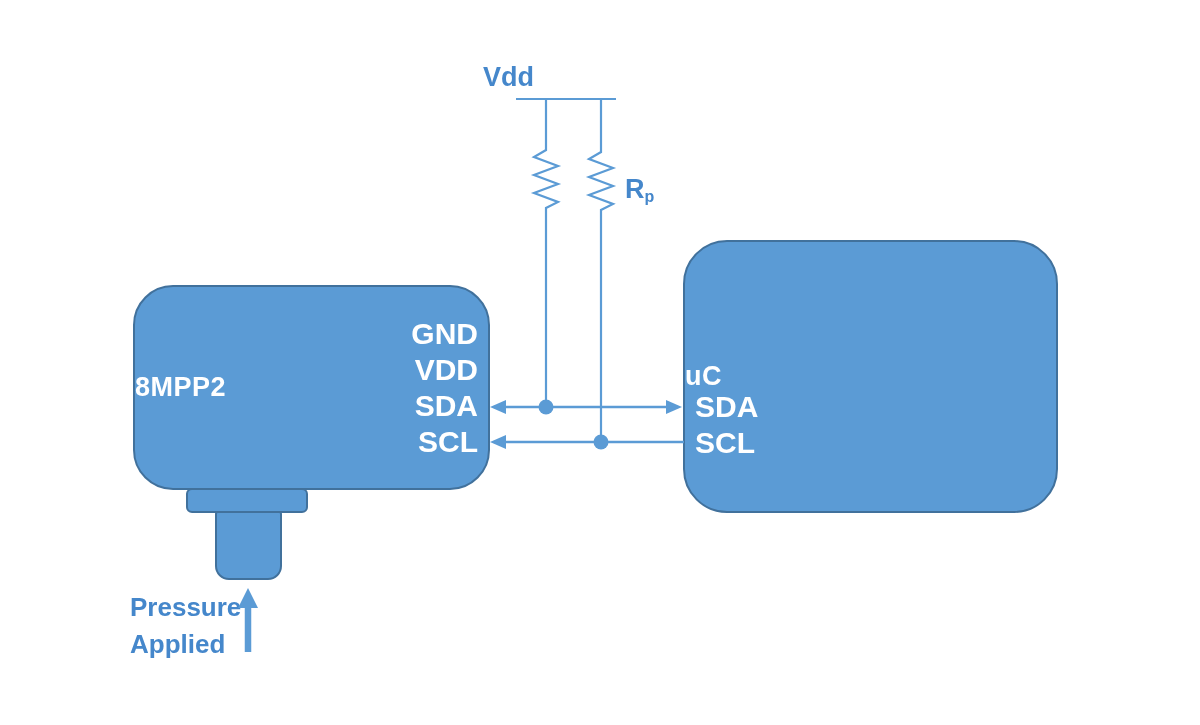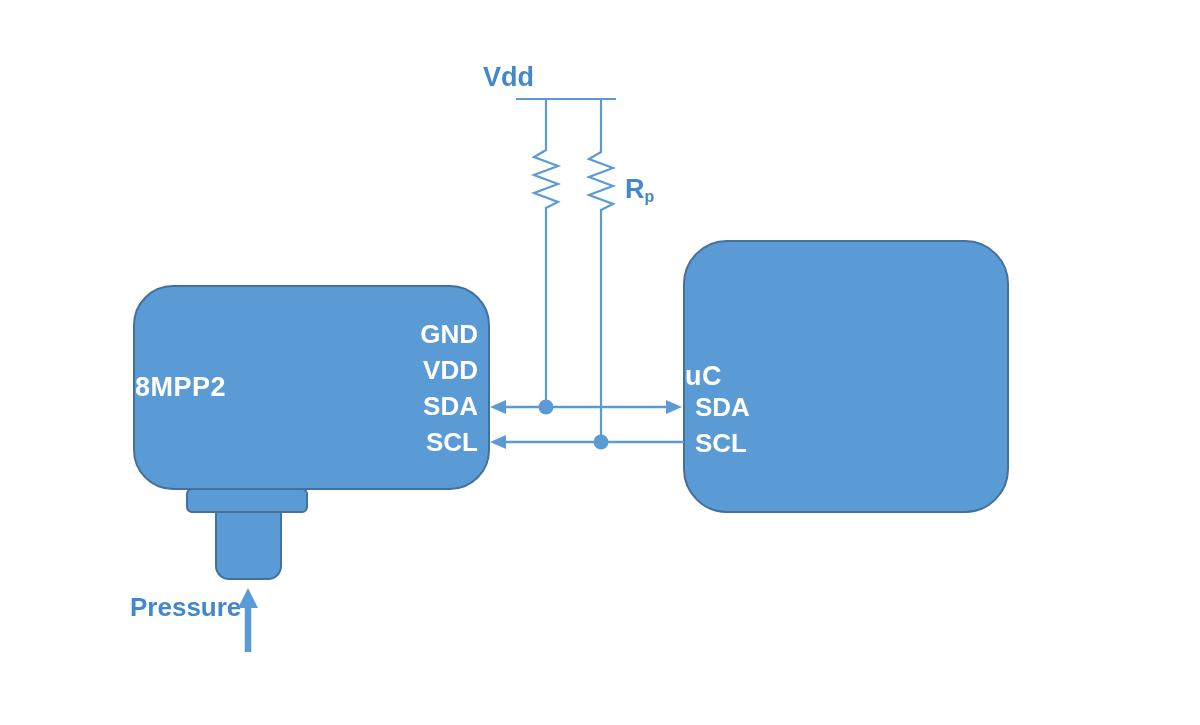--- a/index.html
+++ b/index.html
@@ -47,21 +47,21 @@
     justify-content: flex-start;
   }
   .sensor-block {
     left: 133px; top: 285px;
     width: 357px; height: 205px;
     border-radius: 40px;
     z-index: 3;
   }
   .mcu-block {
     left: 683px; top: 240px;
-    width: 326px; height: 273px;
+    width: 375px; height: 273px;
     border-radius: 44px;
     z-index: 3;
   }
   .port-flange {
     position: absolute;
     left: 186px; top: 488px;
     width: 122px; height: 25px;
     background: var(--block-fill);
     border: 2px solid var(--block-border);
     border-radius: 6px;
@@ -79,21 +79,21 @@
   .block-title {
     color: var(--pin-text);
     font-size: 27px;
     font-weight: 700;
     letter-spacing: 0.5px;
   }
   .pin-stack {
     position: absolute;
     z-index: 4;
     color: var(--pin-text);
-    font-size: 26px;
+    font-size: 30px;
     font-weight: 700;
     line-height: 36px;
   }
   .sensor-pins {
     left: 360px; top: 316px;
     width: 118px;
     text-align: right;
   }
   .mcu-pins {
     left: 695px; top: 389px;
@@ -139,20 +139,21 @@
 
   <div class="pin-stack mcu-pins">
     <div>SDA</div>
     <div>SCL</div>
   </div>
 
   <div class="ext-label vdd-label">Vdd</div>
   <div class="ext-label rp-label"><span>R</span><sub>p</sub></div>
   <div class="ext-label pressure-label">
     <div>Pressure</div>
+    <div>Applied</div>
   </div>
 
   <svg class="layer-svg" width="1200" height="725" viewBox="0 0 1200 725">
 
     <path class="wire-thin" d="M516 99 H616"></path>
 
     <path class="wire-thin" d="M546 99 V150 l-12 7 l24 9 l-24 9 l24 9 l-24 9 l24 9 l-12 6 V407"></path>
 
     <path class="wire-thin" d="M601 99 V152 l-12 7 l24 9 l-24 9 l24 9 l-24 9 l24 9 l-12 6 V442"></path>
 

